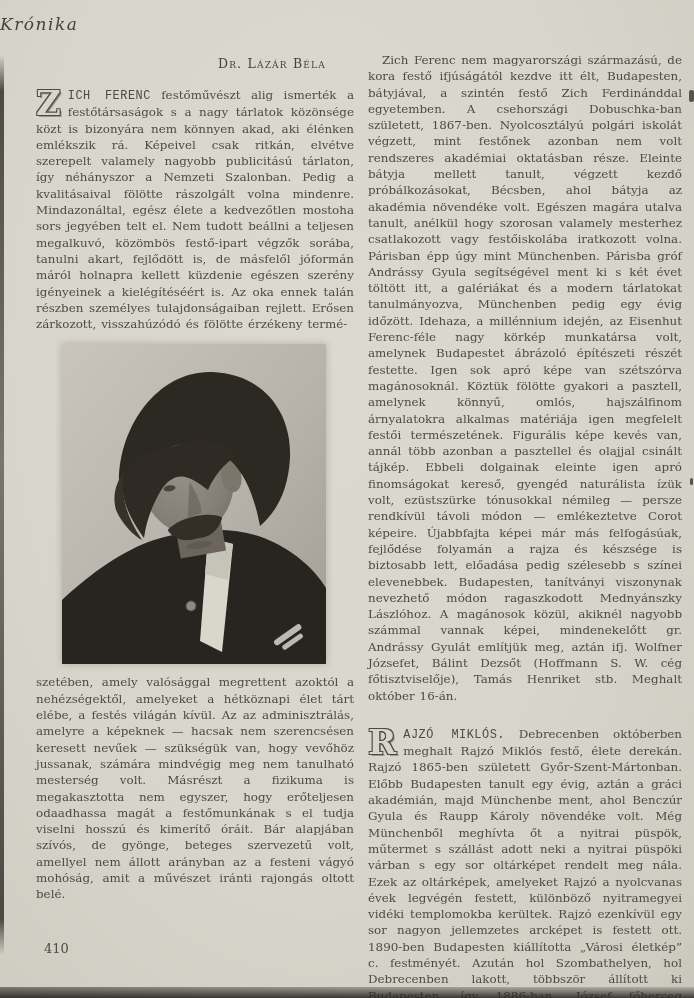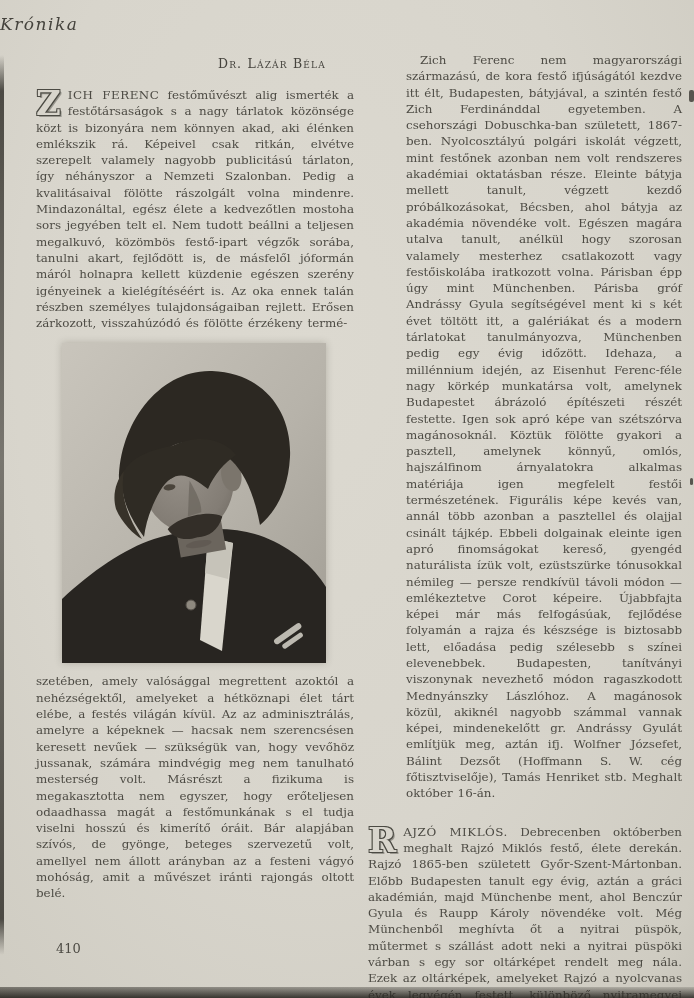--- a/index.html
+++ b/index.html
@@ -14,36 +14,36 @@
   .col-left  { left:36px;  width:318px; }
   .col-right { left:368px; width:314px; }
   .body-text {
     margin:0; font-size:11.9px; line-height:16.3px; text-align:justify;
     word-spacing:1.2px; color:#4d4b44;
   }
   .byline {
     margin:4px 28px 16px 0; text-align:right; font-variant:small-caps;
     letter-spacing:1.2px; font-size:12.5px; color:#45433d;
   }
-  .indent { text-indent:14px;margin-left:38px; }
+  .indent { text-indent:14px; }
   .dropcap {
     float:left; font-size:34px; line-height:28px; padding:2px 7px 0 0;
     color:#d8d5cc;
     text-shadow:-1px -1px 0 #4b4a43, 1px -1px 0 #4b4a43, -1px 1px 0 #4b4a43,
                  1px 1px 0 #4b4a43, 2px 2px 0 rgba(75,74,67,.45);
     font-weight:bold;
   }
-  .lead-caps { letter-spacing:.5px; }
+  .lead-caps { letter-spacing:.5px;font-family:Liberation Mono, monospace; }
   .rajzo { margin-top:22px; }
   .photo-wrap {
     width:264px; height:320px; margin:12px 0 10px 26px;
     box-shadow:0 0 7px rgba(60,55,45,.25);
   }
   .photo-wrap svg { display:block; }
-  .page-number { position:absolute; left:56px; top:941px; margin:0; font-size:13px; color:#4d4b44; }
+  .page-number { position:absolute; left:44px; top:941px; margin:0; font-size:13px; color:#4d4b44; }
   
   .scan-edge-left {
     position:absolute; left:0; top:55px; width:4px; height:900px;
     background:linear-gradient(to bottom, rgba(42,40,35,0), rgba(42,40,35,.8) 4%,
       rgba(42,40,35,.55) 45%, rgba(42,40,35,.8) 96%, rgba(42,40,35,0));
     border-radius:2px;
   }
   .scan-edge-bottom {
     position:absolute; left:0; bottom:0; width:100%; height:11px;
     background:linear-gradient(to top, rgba(40,38,33,.85), rgba(40,38,33,0)),

